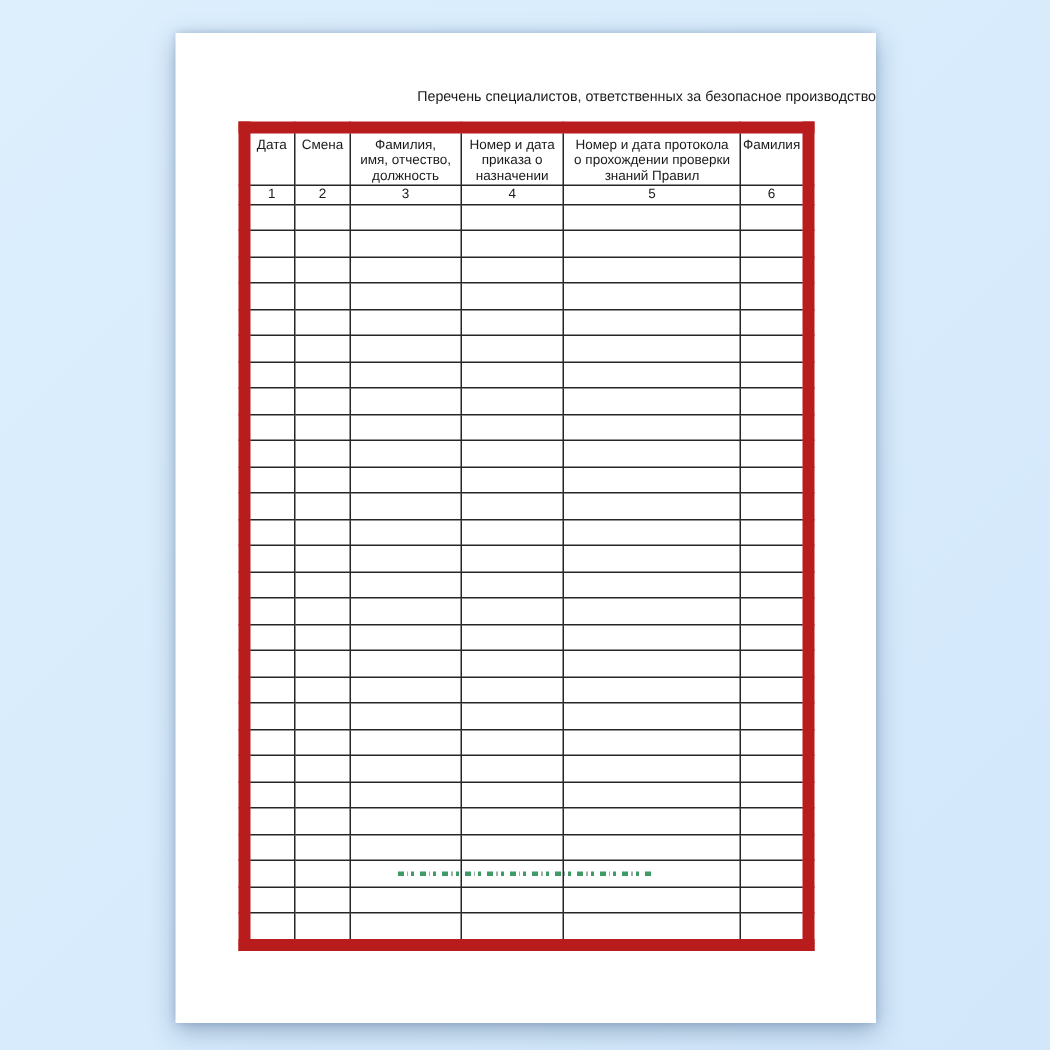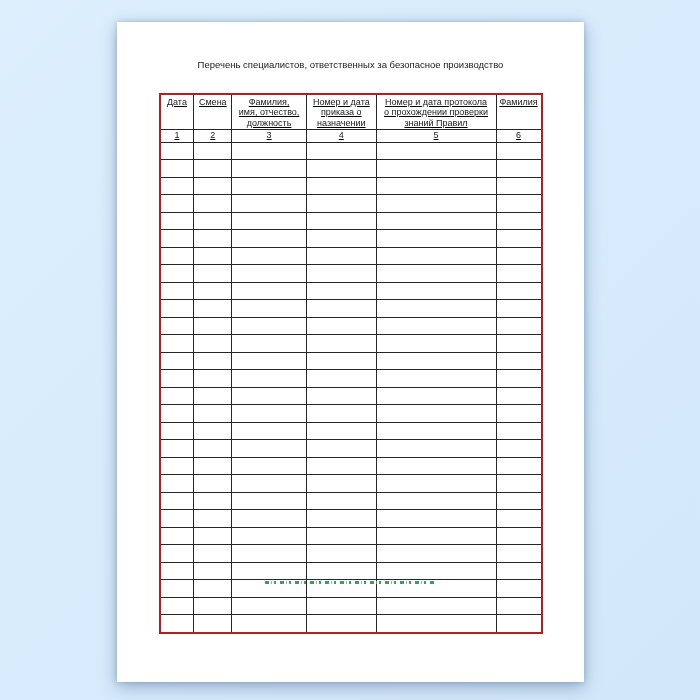--- a/index.html
+++ b/index.html
@@ -29,32 +29,31 @@
   }
   .doc-title {
     text-align: center;
     font-size: 10px;
     line-height: 11px;
     font-weight: 700;
     color: #1a1a1a;
     letter-spacing: 0.2px;
   }
   .doc-subtitle {
-    text-align: center;
+    text-align: right;
     font-size: 9.5px;
     line-height: 10.8px;
     color: #1a1a1a;
   }
   table.form-table {
     border-collapse: collapse;
     table-layout: fixed;
     width: 384px;
-    margin: 22px auto 0 auto;
-    border: 2px solid #b91c1c;
-    text-decoration: underline;
+    margin: 10px auto 0 auto;
+    border: 8px solid #b91c1c;
   }
   table.form-table th,
   table.form-table td {
     border: 1px solid #262626;
     padding: 0;
     color: #1a1a1a;
     overflow: hidden;
   }
   tr.header-row th {
     height: 32px;

